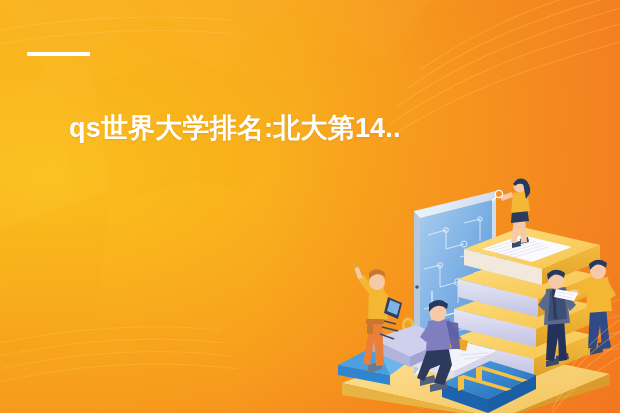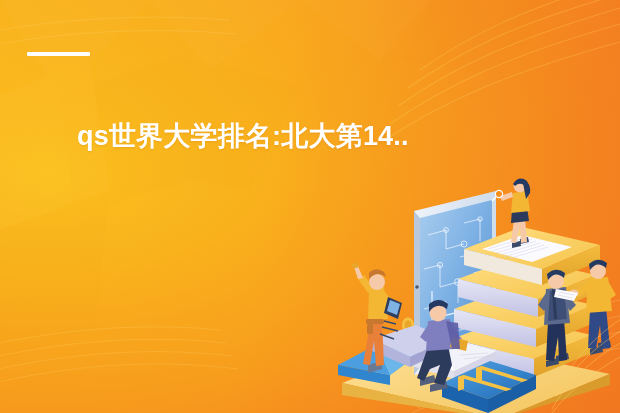--- a/index.html
+++ b/index.html
@@ -55,21 +55,21 @@
     top: 52px;
     width: 63px;
     height: 4px;
     background: #ffffff;
     border-radius: 1px;
   }
   .headline {
     position: absolute;
     left: 61px;
     top: 104px;
-    margin: 16px;
+    margin: 8px;
     color: #ffffff;
     font-size: 27px;
     font-weight: bold;
     letter-spacing: 0.2px;
     line-height: 1.25;
     white-space: nowrap;
     text-shadow: 0 1px 2px rgba(180,90,10,0.18);
   }
 
   

